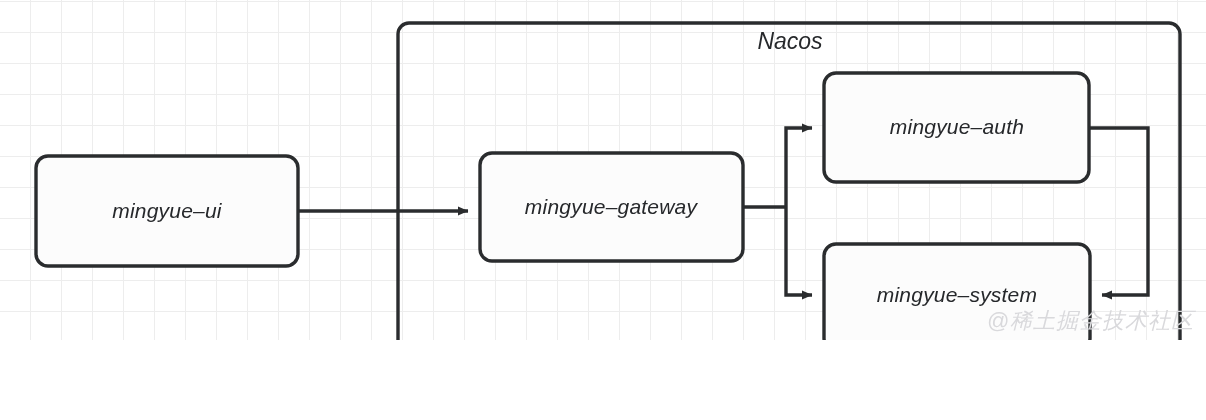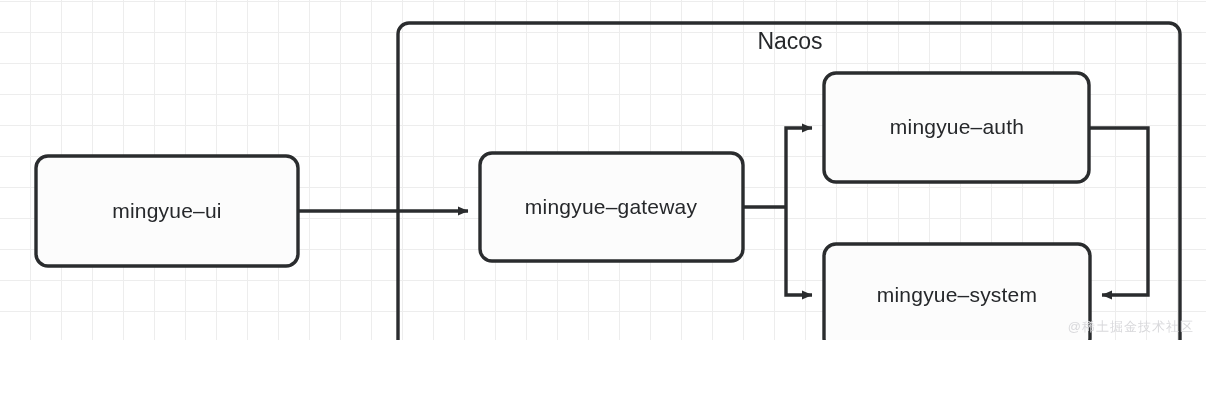--- a/index.html
+++ b/index.html
@@ -15,20 +15,21 @@
     position: relative;
     width: 1206px;
     height: 340px;
     overflow: hidden;
     background-color: #ffffff;
     background-image:
       linear-gradient(to right, #ededed 1px, transparent 1px),
       linear-gradient(to bottom, #ededed 1px, transparent 1px);
     background-size: 31px 31px;
     background-position: -1px 1px;
+    font-style: italic;
   }
   #diagram-svg {
     position: absolute;
     left: 0;
     top: 0;
     width: 1206px;
     height: 420px;
   }
   .node-label {
     font-family: "Liberation Sans", sans-serif;
@@ -43,21 +44,21 @@
     font-size: 23px;
     fill: #26282b;
     text-anchor: middle;
     dominant-baseline: middle;
   }
   .watermark {
     position: absolute;
     right: 12px;
     bottom: 4px;
     font-family: "Liberation Sans", sans-serif;
-    font-size: 13px;
+    font-size: 22px;
     color: #d9d9dc;
     letter-spacing: 1px;
     white-space: nowrap;
     user-select: none;
   }
 </style>
 </head>
 <body>
 
 <div id="canvas">

